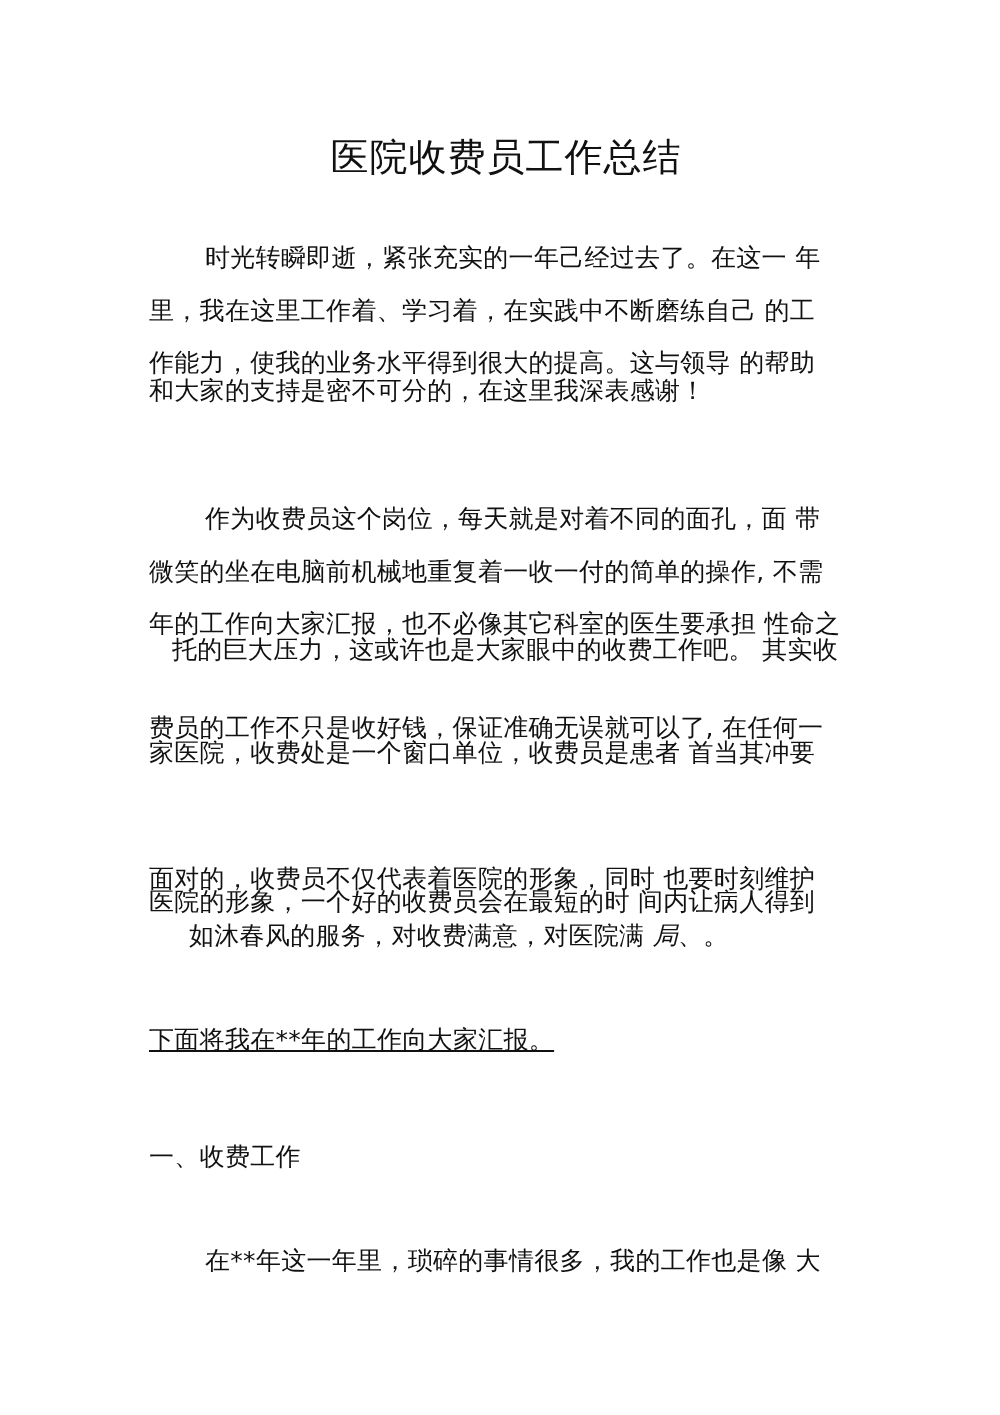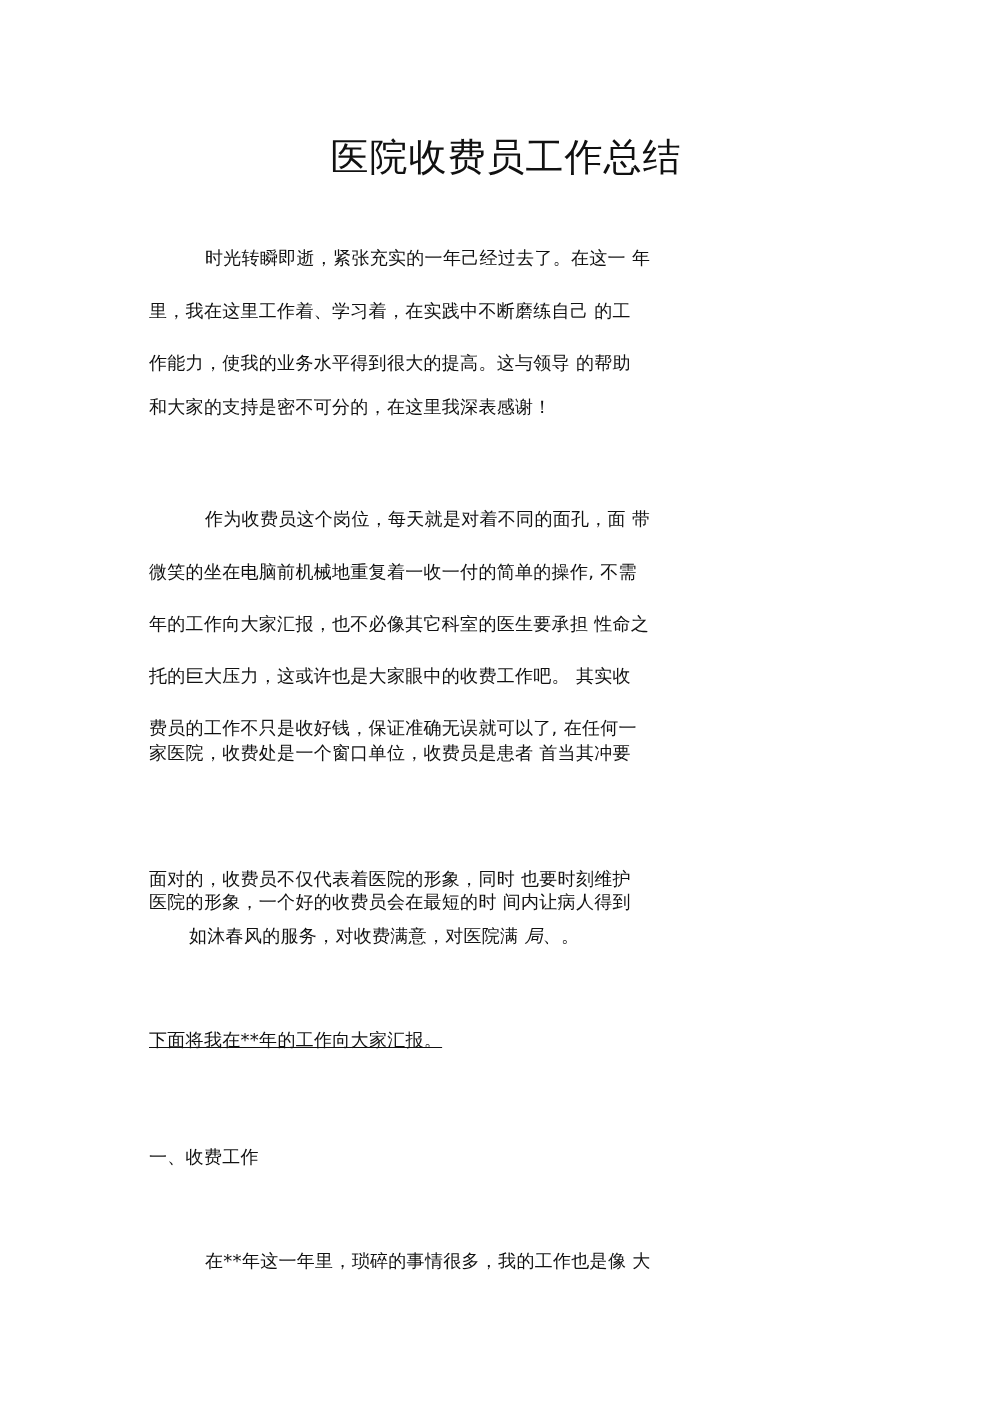--- a/index.html
+++ b/index.html
@@ -32,21 +32,21 @@
       font-size: 38px;
       line-height: 50px;
       font-weight: normal;
       letter-spacing: 1px;
       margin: 0;
     }
     .line {
       position: absolute;
       left: 149px;
       width: 712px;
-      font-size: 18px;
+      font-size: 25px;
       line-height: 34px;
       white-space: nowrap;
       margin: 0;
       letter-spacing: 0.3px;
     }
     .line.indent {
       left: 205px;
     }
     .italic-glyph {
       font-style: italic;
@@ -56,28 +56,28 @@
 <body>
 
 <div class="page">
 
   <h1 class="title">医院收费员工作总结</h1>
 
   <div>
     <p class="line indent" style="top:241px;">时光转瞬即逝，紧张充实的一年己经过去了。在这一 年</p>
     <p class="line" style="top:294px;">里，我在这里工作着、学习着，在实践中不断磨练自己 的工</p>
     <p class="line" style="top:346px;">作能力，使我的业务水平得到很大的提高。这与领导 的帮助</p>
-    <p class="line" style="top:390px;">和大家的支持是密不可分的，在这里我深表感谢！</p>
+    <p class="line" style="top:374px;">和大家的支持是密不可分的，在这里我深表感谢！</p>
   </div>
 
   <div>
     <p class="line indent" style="top:502px;">作为收费员这个岗位，每天就是对着不同的面孔，面 带</p>
     <p class="line" style="top:555px;">微笑的坐在电脑前机械地重复着一收一付的简单的操作, 不需</p>
     <p class="line" style="top:607px;">年的工作向大家汇报，也不必像其它科室的医生要承担 性命之</p>
-    <p class="line" style="top:659px;">托的巨大压力，这或许也是大家眼中的收费工作吧。 其实收</p>
+    <p class="line" style="top:633px;text-align:center;">托的巨大压力，这或许也是大家眼中的收费工作吧。 其实收</p>
     <p class="line" style="top:711px;">费员的工作不只是收好钱，保证准确无误就可以了, 在任何一</p>
     <p class="line" style="top:736px;">家医院，收费处是一个窗口单位，收费员是患者 首当其冲要</p>
     <p class="line" style="top:862px;">面对的，收费员不仅代表着医院的形象，同时 也要时刻维护</p>
     <p class="line" style="top:885px;">医院的形象，一个好的收费员会在最短的时 间内让病人得到</p>
     <p class="line" style="top:919px;margin-left:40px;"><span>如沐春风的服务，对收费满意，对医院满 </span><span class="italic-glyph">局</span><span>、。</span></p>
   </div>
 
   <div>
     <p class="line" style="top:1023px;text-decoration:underline;">下面将我在**年的工作向大家汇报。</p>
   </div>

